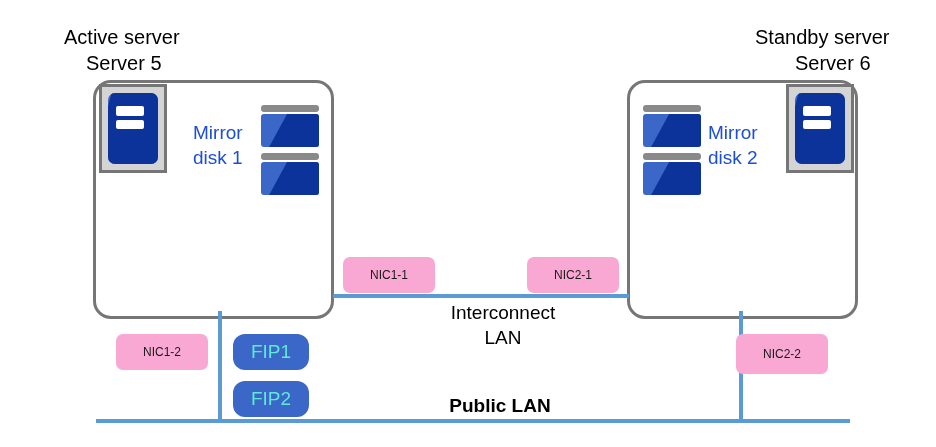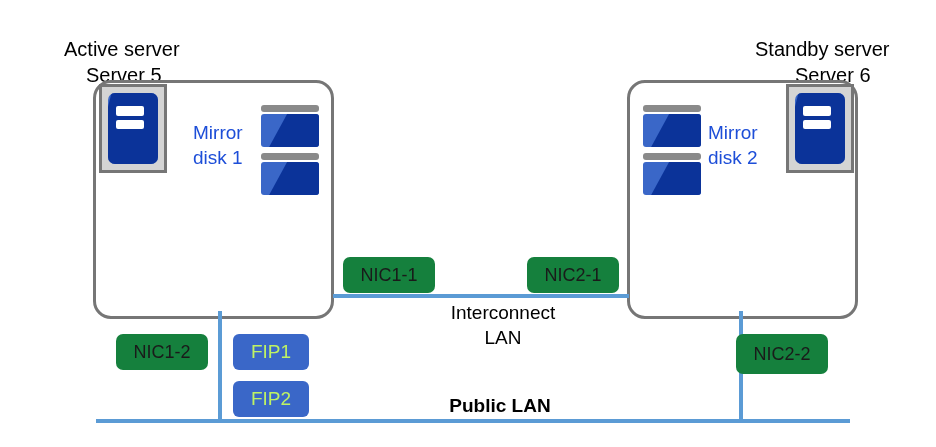--- a/index.html
+++ b/index.html
@@ -19,21 +19,20 @@
     overflow: hidden;
   }
 
   
   .title-block {
     position: absolute;
     font-size: 20px;
     color: #000000;
     line-height: 26px;
     white-space: nowrap;
-    margin-top: 12px;
   }
   .title-line { display: block; }
 
   
   .server-box {
     position: absolute;
     border: 3px solid #767676;
     border-radius: 18px;
     background: #ffffff;
     box-sizing: border-box;
@@ -106,36 +105,36 @@
     position: absolute;
     font-size: 19px;
     color: #1d4ed8;
     line-height: 25px;
     white-space: nowrap;
   }
 
   
   .nic-pill {
     position: absolute;
-    background: #15803d;
+    background: #f9a8d4;
     border-radius: 7px;
     color: #1a1a1a;
-    font-size: 18px;
+    font-size: 12px;
     display: flex;
     align-items: center;
     justify-content: center;
     white-space: nowrap;
   }
 
   
   .fip-pill {
     position: absolute;
     background: #3a67c8;
-    border-radius: 6px;
-    color: #bef264;
+    border-radius: 12px;
+    color: #5eead4;
     font-size: 19px;
     display: flex;
     align-items: center;
     justify-content: center;
     white-space: nowrap;
   }
 
   
   .lan-line-h {
     position: absolute;

